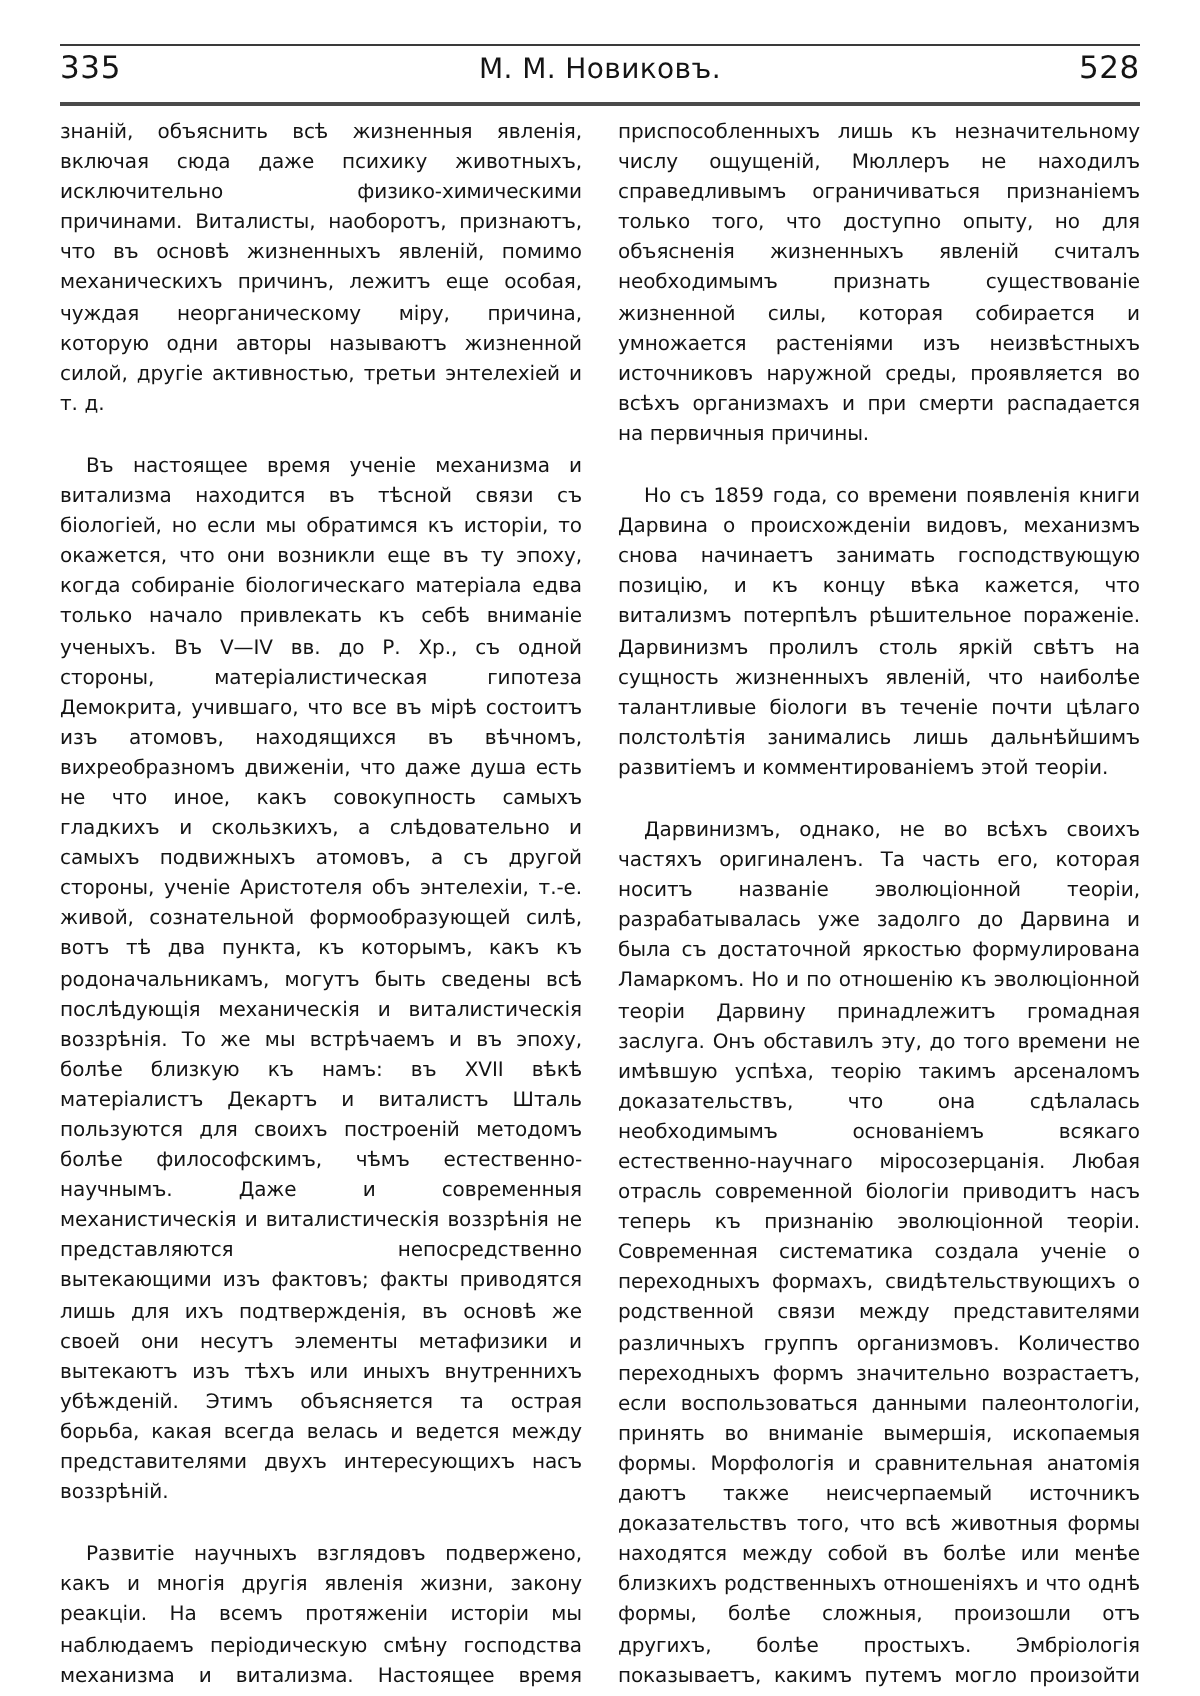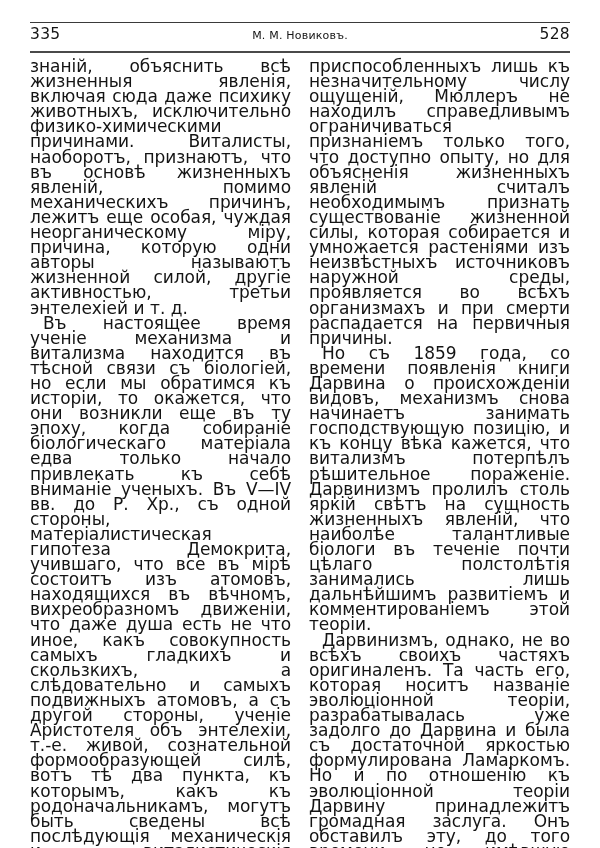--- a/index.html
+++ b/index.html
@@ -55,54 +55,54 @@
     display: flex;
     align-items: baseline;
     justify-content: space-between;
   }
   .folio {
     font-size: 15.5px;
     letter-spacing: 0.3px;
     color: #151515;
   }
   .running-title {
-    font-size: 11px;
+    font-size: 14px;
     letter-spacing: 0.2px;
     color: #151515;
     white-space: nowrap;
   }
 
   
   .columns {
     position: absolute;
     left: 30px;
     top: 59px;
     width: 540px;
     display: flex;
     gap: 18px;
   }
   .col {
     width: 261px;
   }
   .col p {
     margin: 0;
-    font-size: 17px;
+    font-size: 10px;
     line-height: 15.1px;
     text-align: justify;
     text-align-last: left;
     color: #141414;
     letter-spacing: -0.05px;
     word-spacing: 0.2px;
     hyphens: manual;
   }
   .col p.indent {
     text-indent: 13px;
   }
   .col p + p {
-    margin-top: 0;
+    margin-top: 16px;
   }
   .last-line-full {
     text-align-last: justify;
   }
 </style>
 </head>
 <body>
 
 <div class="page">
 

